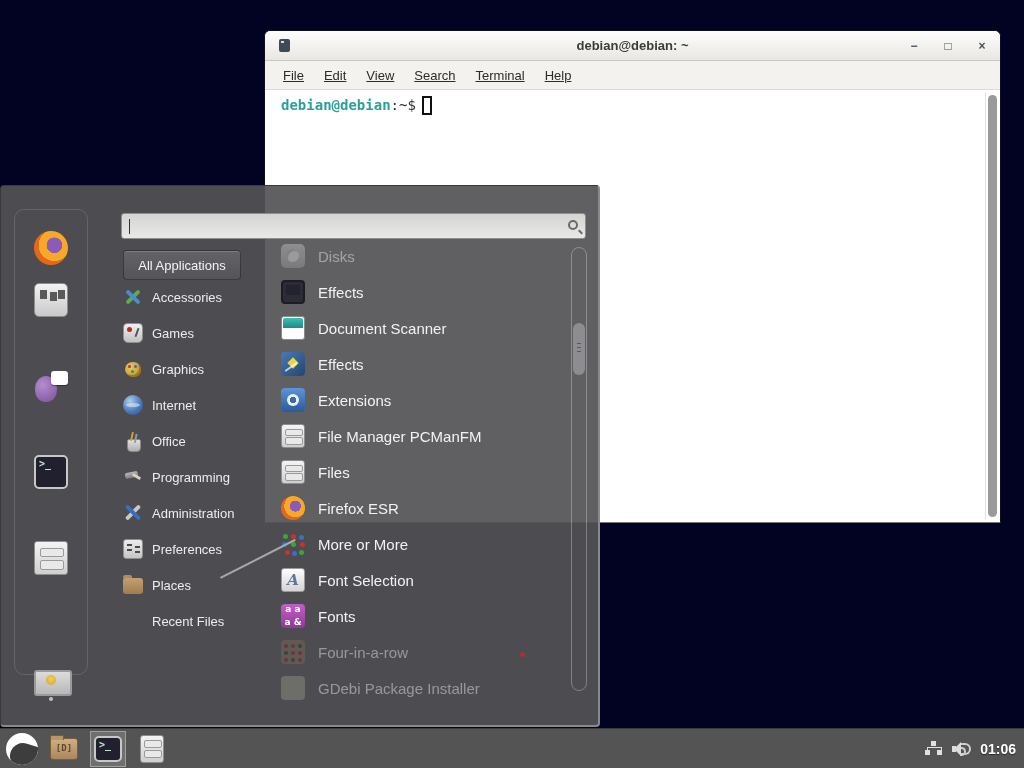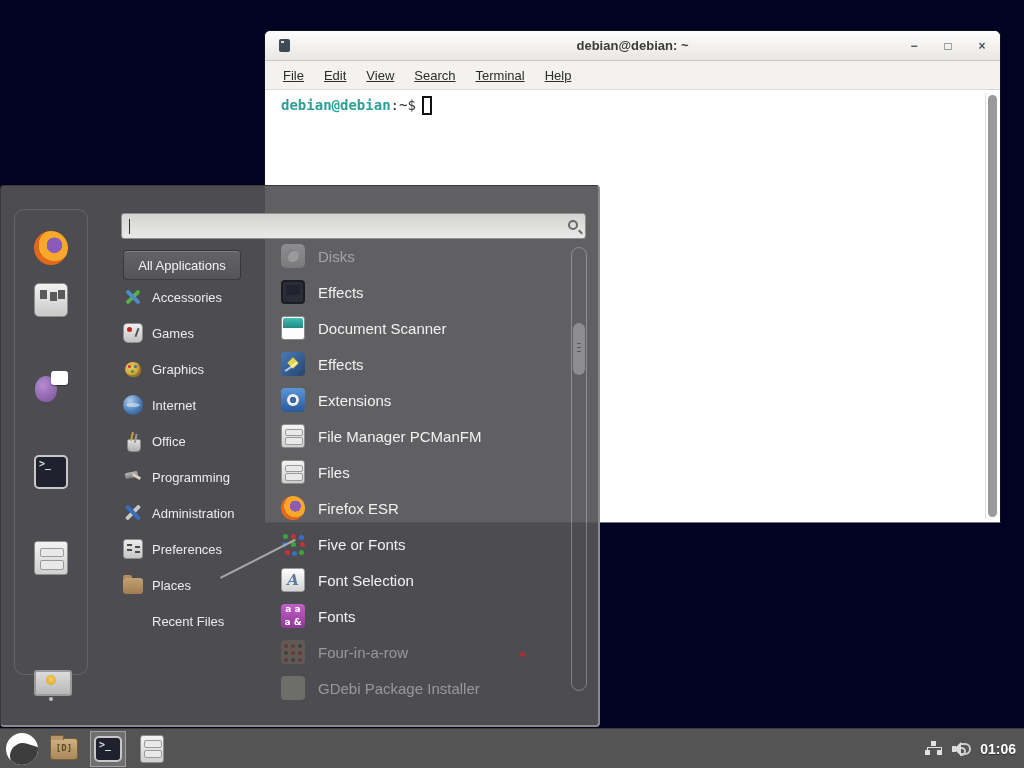--- a/index.html
+++ b/index.html
@@ -370,21 +370,21 @@
       <div class="app">
         <div class="ai ai-cabinet"></div>
         <span>Files</span>
       </div>
       <div class="app">
         <div class="ai ai-firefox"></div>
         <span>Firefox ESR</span>
       </div>
       <div class="app">
         <div class="ai ai-five-or-more"></div>
-        <span>Five or Fonts</span>
+        <span>More or More</span>
       </div>
       <div class="app">
         <div class="ai ai-font-selection"></div>
         <span>Font Selection</span>
       </div>
       <div class="app">
         <div class="ai ai-fonts"></div>
         <span>Fonts</span>
       </div>
       <div class="app disabled">

